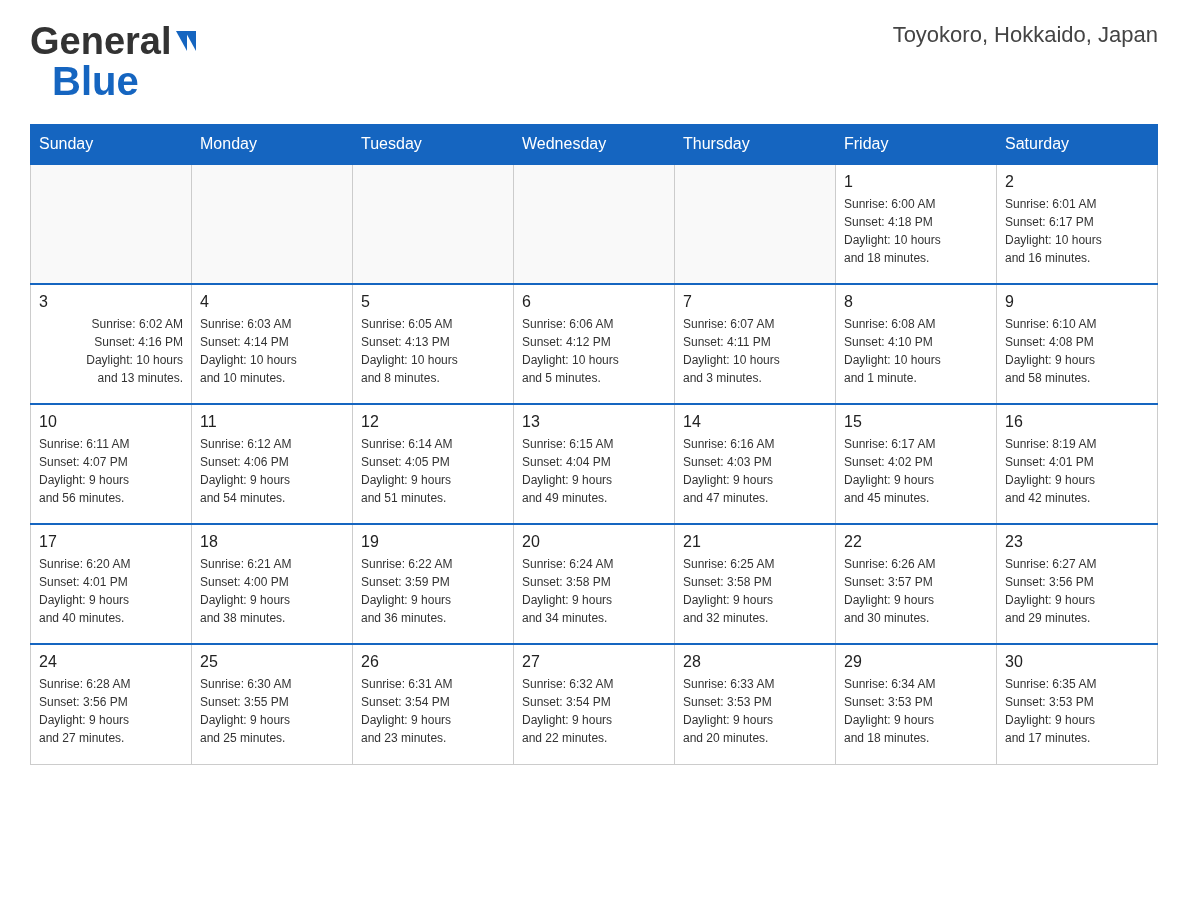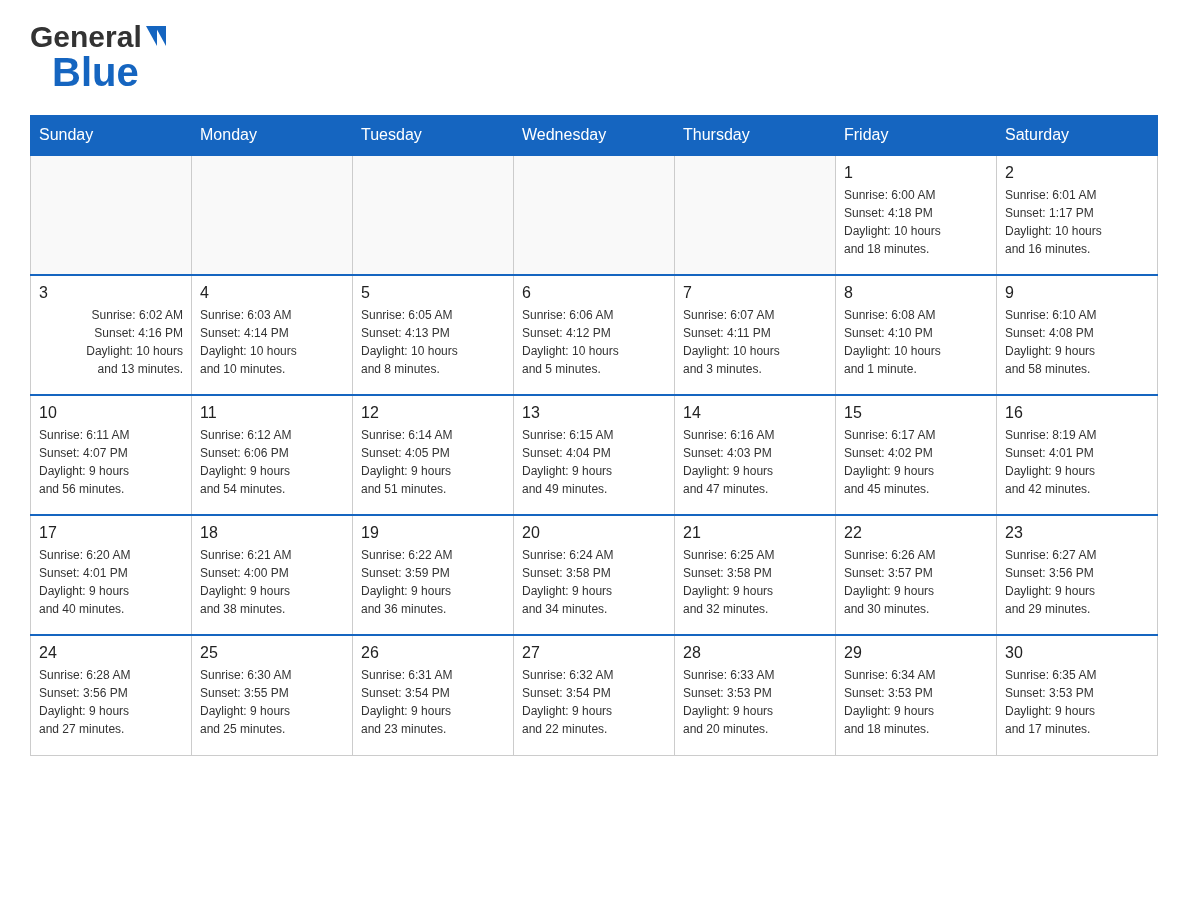--- a/index.html
+++ b/index.html
@@ -69,33 +69,34 @@
       display: flex;
       align-items: center;
     }
   </style>
 </head>
 <body>
 
 <div class="header">
   <div class="logo">
     <div class="logo-line1">
-      <span style="font-size:30px;font-weight:bold;color:#333;">General</span>
+      <span style="font-size:38px;font-weight:bold;color:#333;">General</span>
       <span style="display:inline-block;margin-left:4px;margin-top:2px;">
         <svg width="22" height="20" viewBox="0 0 22 20">
           <polygon points="0,0 11,20 11,0" fill="#1565c0"></polygon>
           <polygon points="9,0 20,20 20,0" fill="#1565c0"></polygon>
         </svg>
       </span>
     </div>
     <div style="padding-left:22px;margin-top:-4px;">
       <span style="font-size:40px;font-weight:bold;color:#1565c0;">Blue</span>
     </div>
   </div>
   <div class="title-section">
+    <div style="font-size:22px;color:#444;margin-top:2px;">Toyokoro, Hokkaido, Japan</div>
   </div>
 </div>
 
 <table class="calendar">
   <thead>
     <tr>
     <th>Sunday</th>
         <th>Monday</th>
         <th>Tuesday</th>
         <th>Wednesday</th>
@@ -114,21 +115,21 @@
         <td>
           <span class="day-number">1</span>
           <div class="day-info" style="white-space: pre-line;">Sunrise: 6:00 AM
 Sunset: 4:18 PM
 Daylight: 10 hours
 and 18 minutes.</div>
         </td>
         <td>
           <span class="day-number">2</span>
           <div class="day-info" style="white-space: pre-line;">Sunrise: 6:01 AM
-Sunset: 1:17 PM
+Sunset: 6:17 PM
 Daylight: 10 hours
 and 16 minutes.</div>
         </td>
       </tr>
       <tr class="week-row">
         <td>
           <span class="day-number">3</span>
           <div class="day-info" style="white-space: pre-line; text-align: right;">Sunrise: 6:02 AM
 Sunset: 4:16 PM
 Daylight: 10 hours
@@ -181,21 +182,21 @@
         <td>
           <span class="day-number">10</span>
           <div class="day-info" style="white-space: pre-line;">Sunrise: 6:11 AM
 Sunset: 4:07 PM
 Daylight: 9 hours
 and 56 minutes.</div>
         </td>
         <td>
           <span class="day-number">11</span>
           <div class="day-info" style="white-space: pre-line;">Sunrise: 6:12 AM
-Sunset: 6:06 PM
+Sunset: 4:06 PM
 Daylight: 9 hours
 and 54 minutes.</div>
         </td>
         <td>
           <span class="day-number">12</span>
           <div class="day-info" style="white-space: pre-line;">Sunrise: 6:14 AM
 Sunset: 4:05 PM
 Daylight: 9 hours
 and 51 minutes.</div>
         </td>

